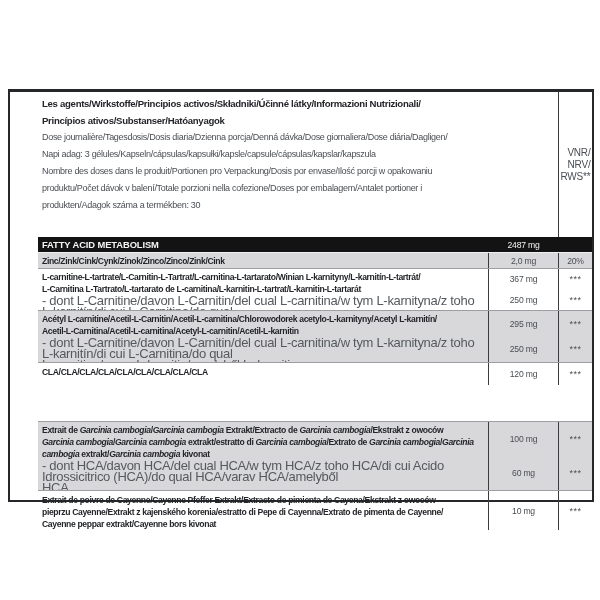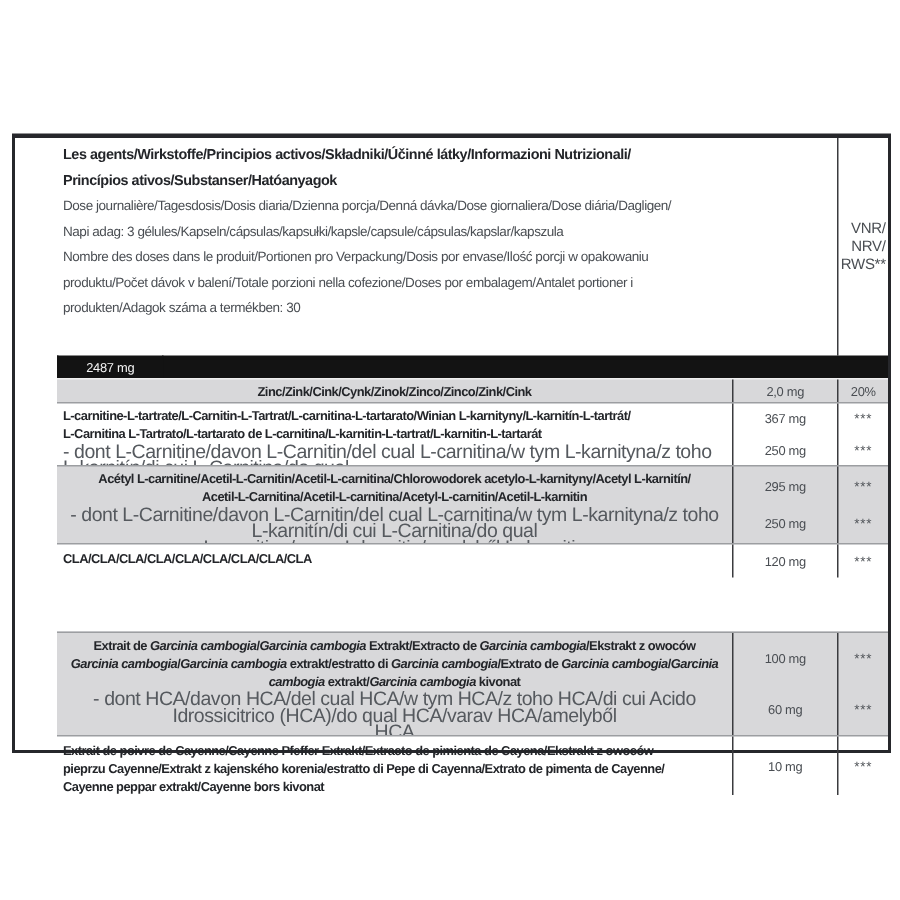--- a/index.html
+++ b/index.html
@@ -38,21 +38,21 @@
               justify-content:center; color:#4a4e53; }
   .vcenter { display:flex; flex-direction:column; align-items:center; }
 
   
   .r-band { height:15px; background:#131313; color:#f4f4f4; }
   .r-band .c-name { display:flex; align-items:center; font-weight:bold; font-size:9.4px; letter-spacing:-0.1px; padding-top:0; }
   .r-band .c-val, .r-band .c-nrv { border-left-color:#131313; }
   .r-band .amt { color:#f4f4f4; }
 
   
-  .shade { background:#d8d8da;text-align:center; }
+  .shade { background:#d8d8da; }
   .sep-light { border-top:1px solid #efefef; }
   .sep { border-top:1px solid #9c9ea1; }
   .bold-name { font-weight:bold; color:#232529; font-size:8.6px; line-height:12px; letter-spacing:-0.35px; }
   .sub-name  { color:#55595e; font-size:13px; line-height:11px; letter-spacing:-0.3px; }
   .r-zinc { height:16px; }
   .r-zinc .c-name { padding-top:2px; }
   .r-carnitine { height:42px; }
   .r-acetyl { height:52px; }
   .r-cla { height:23px; }
   .r-garcinia { height:69px;margin-top:36px; }
@@ -75,20 +75,21 @@
 produkten/Adagok száma a termékben: 30</div>
       </div>
       <div class="c-nrv head-nrv vcenter">
         <div class="pre">VNR/
 NRV/
 RWS**</div>
       </div>
     </div>
 
     <div class="row r-band">
+      <div class="c-name">FATTY ACID METABOLISM</div>
       <div class="c-val">
         <div class="amt">2487 mg</div>
       </div>
       <div class="c-nrv"></div>
     </div>
 
     <div class="row r-zinc shade sep-light">
       <div class="c-name bold-name">Zinc/Zink/Cink/Cynk/Zinok/Zinco/Zinco/Zink/Cink</div>
       <div class="c-val">
         <div class="amt">2,0 mg</div>

